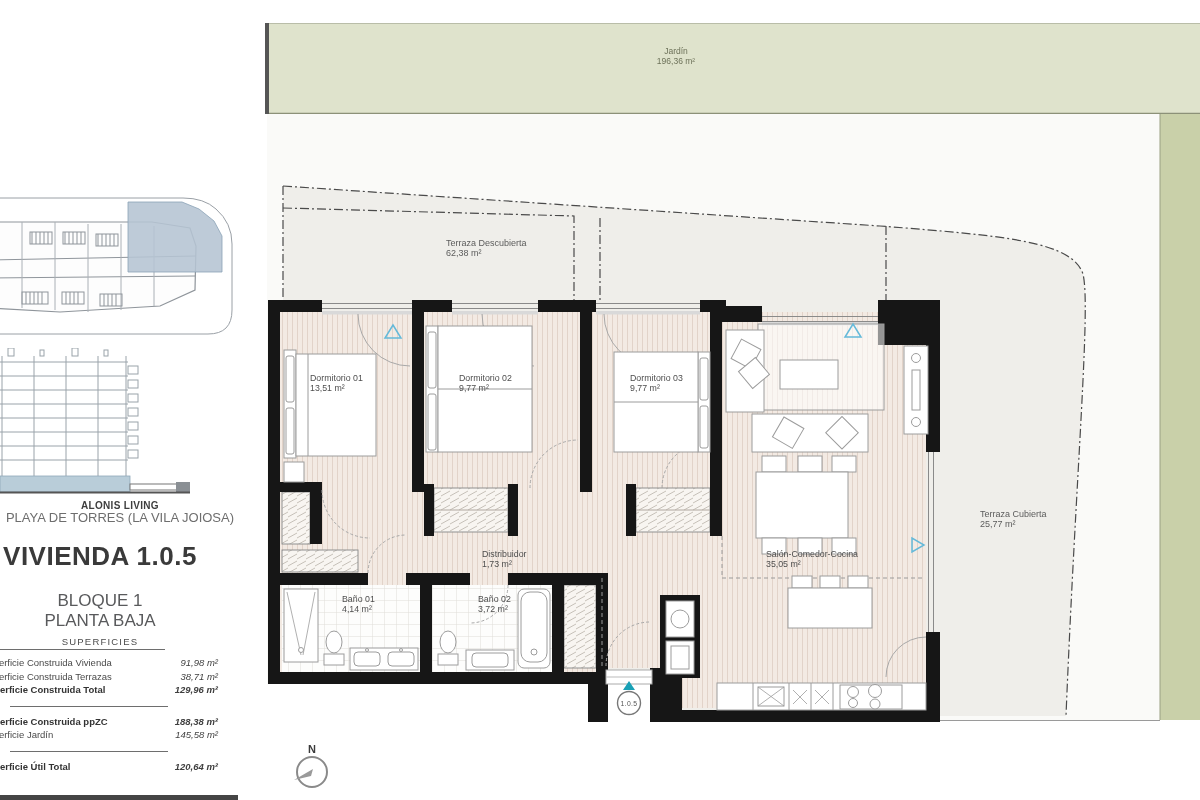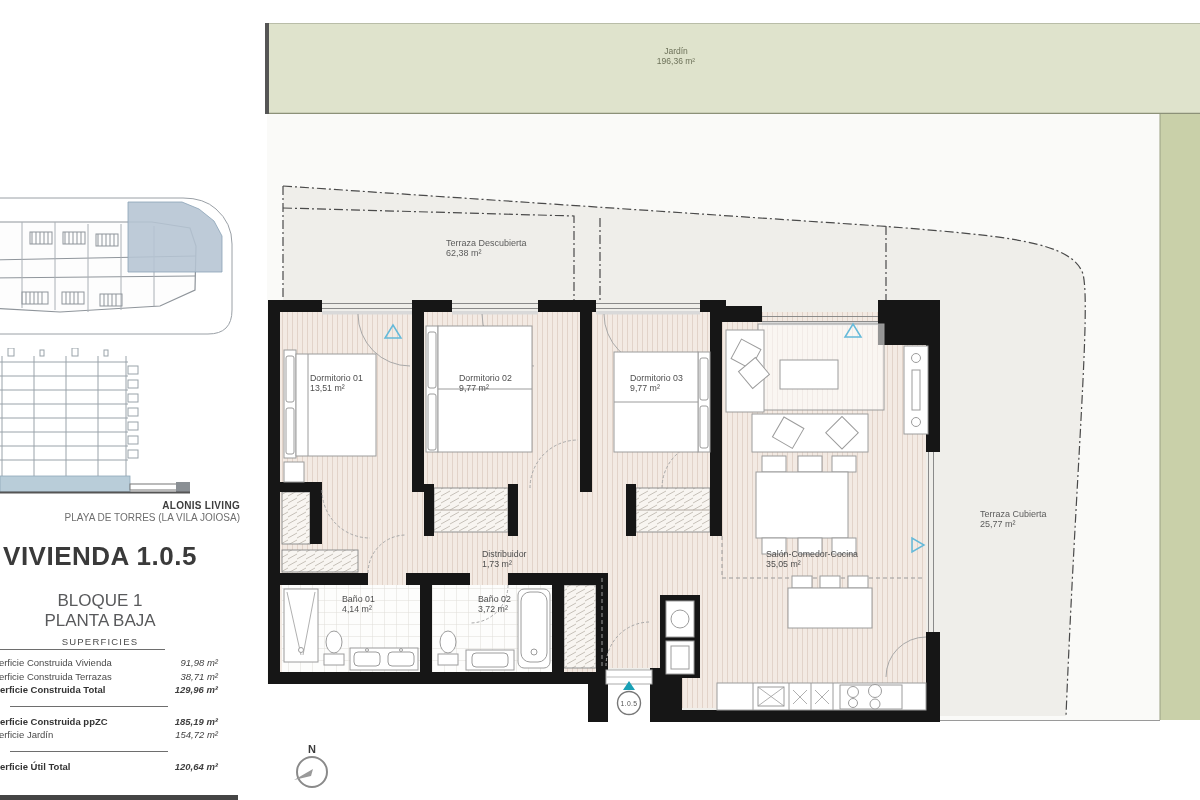--- a/index.html
+++ b/index.html
@@ -7,23 +7,23 @@
        font-family:"Liberation Sans",sans-serif;}
   svg text{font-family:"Liberation Sans",sans-serif;}
 
   
   #plan-svg{position:absolute;left:0;top:0;}
 
   
   .sidebar{position:absolute;left:0;top:0;width:248px;height:800px;background:#fff;z-index:5;}
   .v-divider{position:absolute;left:247px;top:48px;width:1px;height:747px;background:#c9c9c9;}
   .thumb{position:absolute;}
-  .brand-block{position:absolute;top:500px;left:0;width:240px;text-align:right;line-height:12px;}
+  .brand-block{position:absolute;top:500px;left:0;width:240px;text-align:center;line-height:12px;}
   .brand-name{font-size:10px;font-weight:bold;color:#3e3e3e;letter-spacing:.3px;}
-  .brand-loc{font-size:10px;color:#6e6e6e;}
+  .brand-loc{font-size:13px;color:#6e6e6e;}
   .title{position:absolute;top:541px;left:-6px;width:212px;margin:0;text-align:center;
          font-size:26px;font-weight:800;letter-spacing:.5px;color:#3a3a3a;}
   .block-lines{position:absolute;top:591px;left:-6px;width:212px;text-align:center;
          font-size:17px;line-height:20px;color:#595a5c;}
   .surf-head{position:absolute;top:636px;left:-6px;width:212px;text-align:center;
          font-size:9.5px;letter-spacing:1.2px;color:#4b4b4b;}
   .head-rule{position:absolute;top:649px;left:0;width:165px;height:1px;background:#6e6e6e;}
   .surf-table{position:absolute;top:656px;left:-18px;width:236px;font-size:9.5px;color:#4a4a4a;}
   .srow{display:flex;justify-content:space-between;line-height:13.5px;}
   .srow .val{font-style:italic;color:#3f3f3f;}
@@ -415,25 +415,25 @@
       <span class="lab">Superficie Construida Terrazas</span>
       <span class="val">38,71 m²</span>
     </div>
     <div class="srow bold">
       <span class="lab">Superficie Construida Total</span>
       <span class="val">129,96 m²</span>
     </div>
     <div class="group-rule"></div>
     <div class="srow bold">
       <span class="lab">Superficie Construida ppZC</span>
-      <span class="val">185,19 m²</span>
+      <span class="val">188,38 m²</span>
     </div>
     <div class="srow">
       <span class="lab">Superficie Jardín</span>
-      <span class="val">154,72 m²</span>
+      <span class="val">145,58 m²</span>
     </div>
     <div class="group-rule"></div>
     <div class="srow bold">
       <span class="lab">Superficie Útil Total</span>
       <span class="val">120,64 m²</span>
     </div>
   </div>
 
   <div class="bottom-sliver"></div>
 </div>

